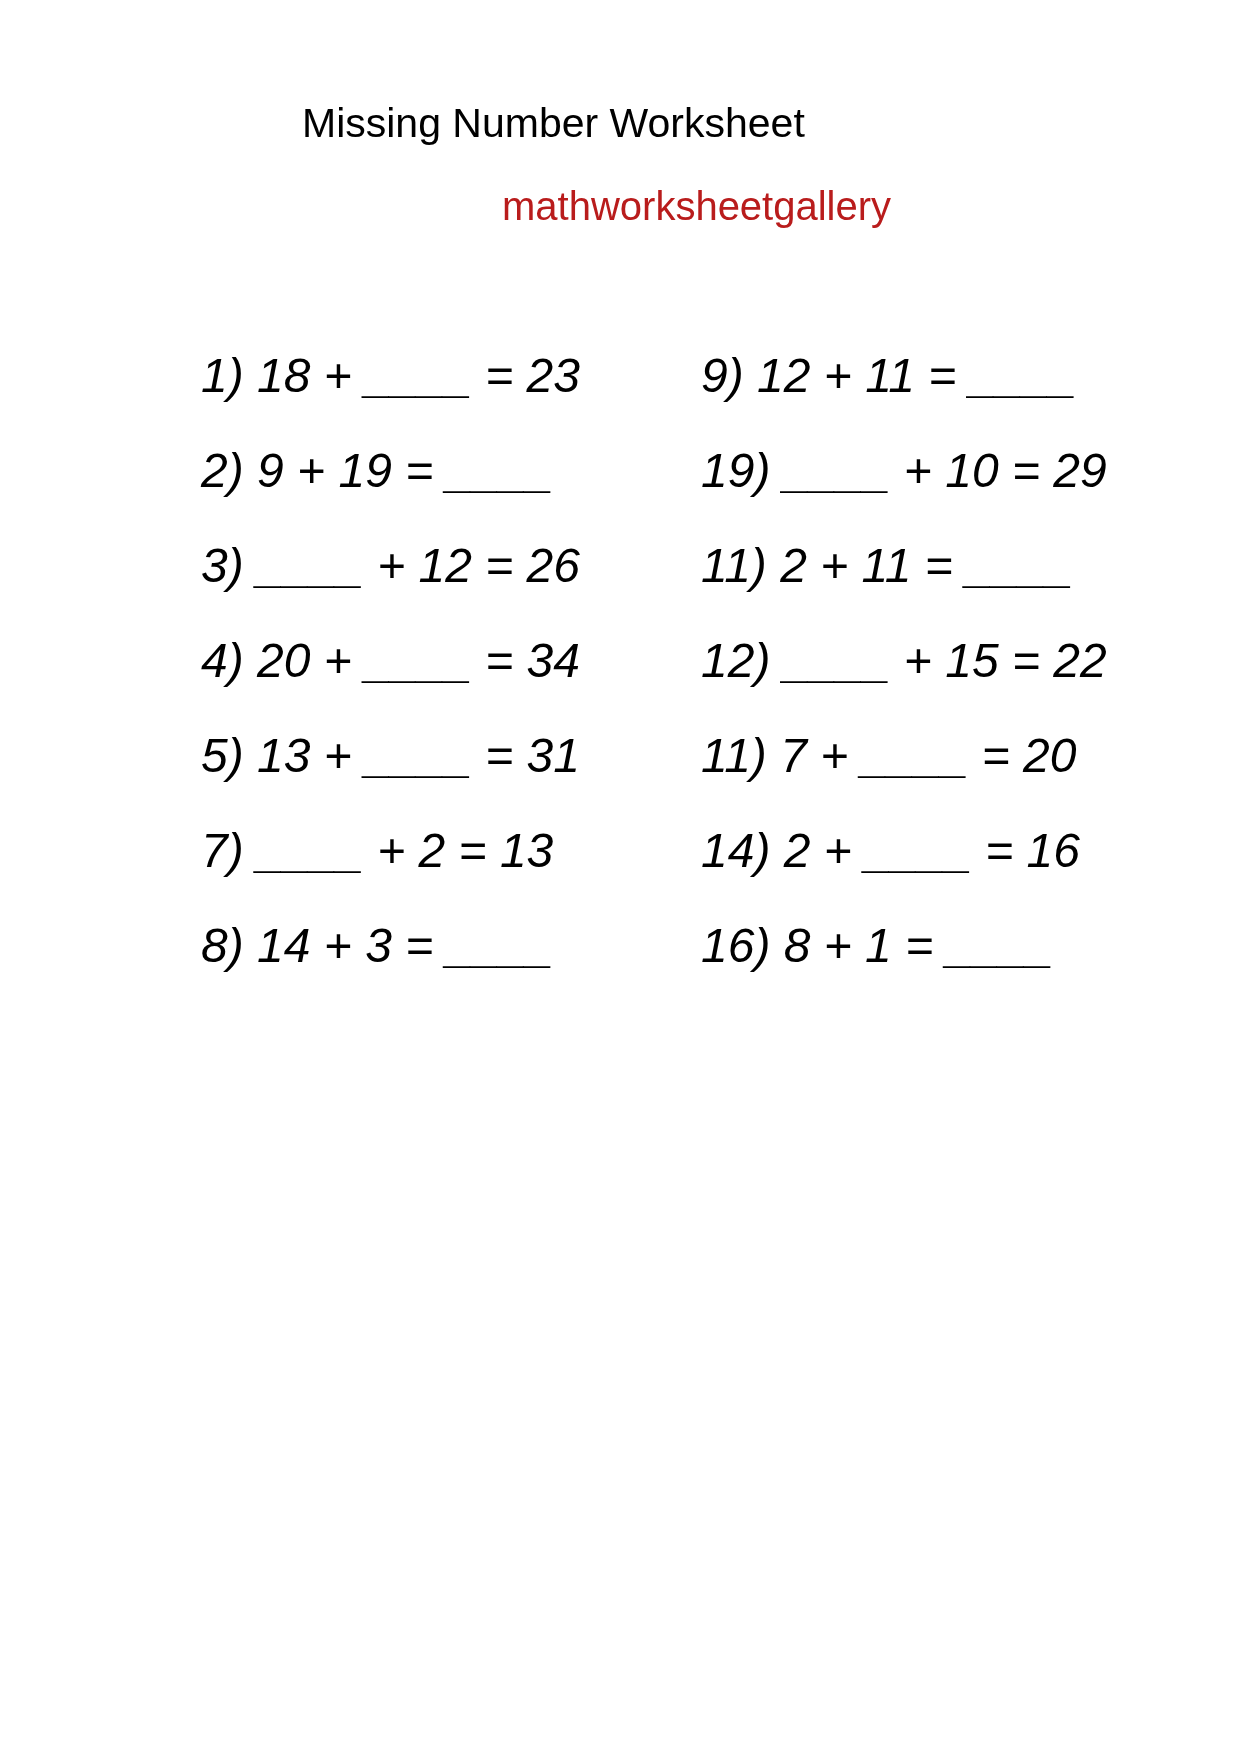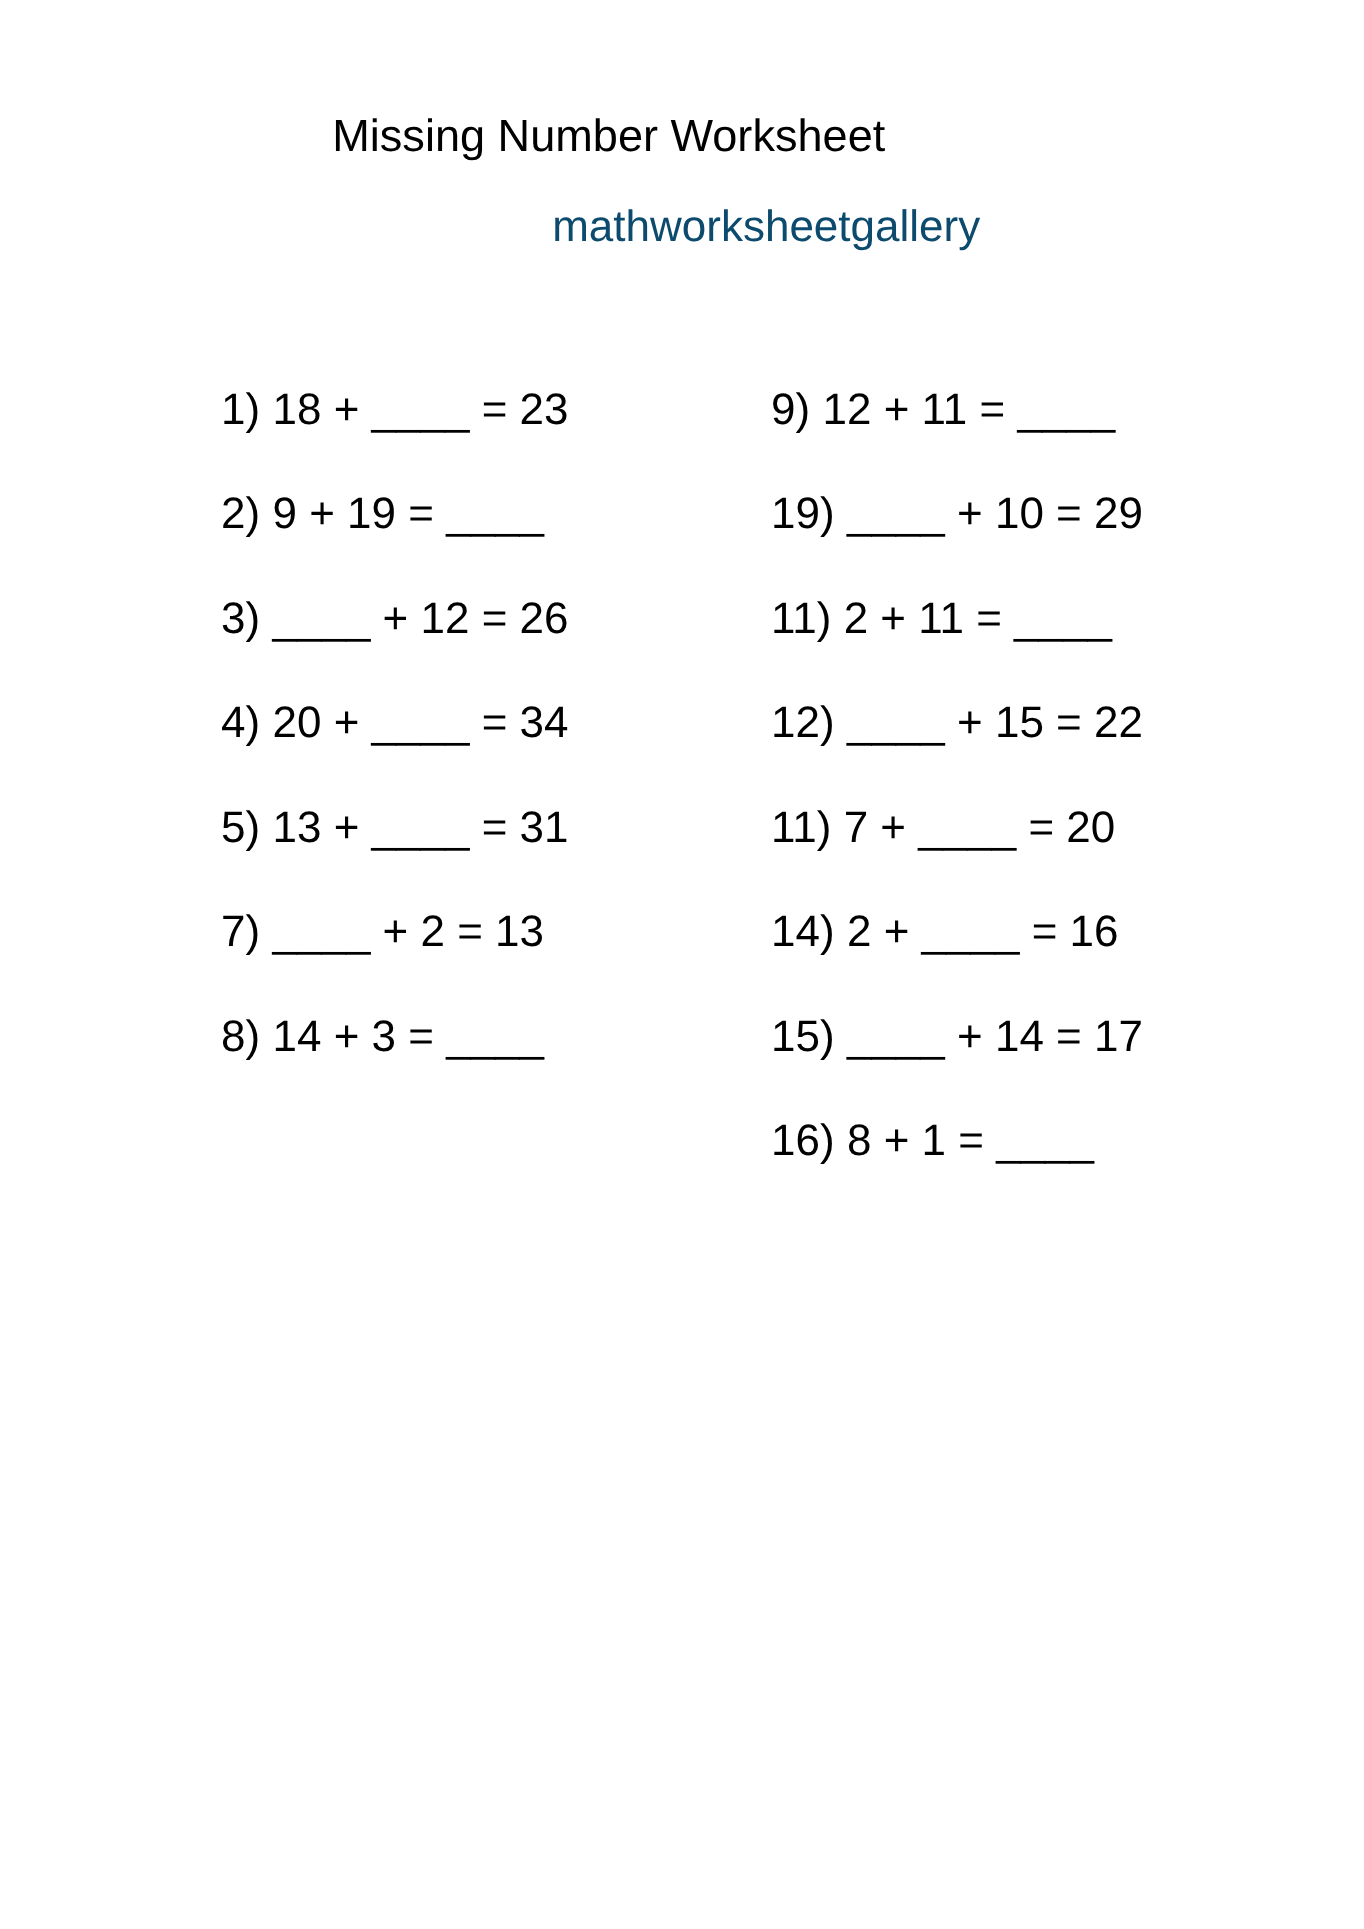--- a/index.html
+++ b/index.html
@@ -25,34 +25,35 @@
       margin: 0;
       font-weight: normal;
     }
     .subtitle {
       position: absolute;
       left: 502px;
       top: 186px;
       font-size: 40px;
       line-height: 1;
       white-space: nowrap;
-      color: #0c4a6e;
+      color: #b91c1c;
       margin: 0;
     }
     .column {
       position: absolute;
       top: 352px;
     }
     .col-left { left: 201px; }
     .col-right { left: 701px; }
     .problem {
       height: 95px;
-      font-size: 40px;
+      font-size: 48px;
       line-height: 1;
       white-space: pre;
+      font-style: italic;
     }
   </style>
 </head>
 <body>
 
 <h1 class="title">Missing Number Worksheet</h1>
 <div class="subtitle">mathworksheetgallery</div>
 
 <div class="column col-left">
   <div class="problem"><span>1)</span> <span>18 + ____ = 23</span></div>
@@ -64,15 +65,14 @@
   <div class="problem"><span>8)</span> <span>14 + 3 = ____</span></div>
 </div>
 
 <div class="column col-right">
   <div class="problem"><span>9)</span> <span>12 + 11 = ____</span></div>
   <div class="problem"><span>19)</span> <span>____ + 10 = 29</span></div>
   <div class="problem"><span>11)</span> <span>2 + 11 = ____</span></div>
   <div class="problem"><span>12)</span> <span>____ + 15 = 22</span></div>
   <div class="problem"><span>11)</span> <span>7 + ____ = 20</span></div>
   <div class="problem"><span>14)</span> <span>2 + ____ = 16</span></div>
-  <div class="problem"><span>15)</span> <span>____ + 14 = 17</span></div>
   <div class="problem"><span>16)</span> <span>8 + 1 = ____</span></div>
 </div>
 
 </body></html>

